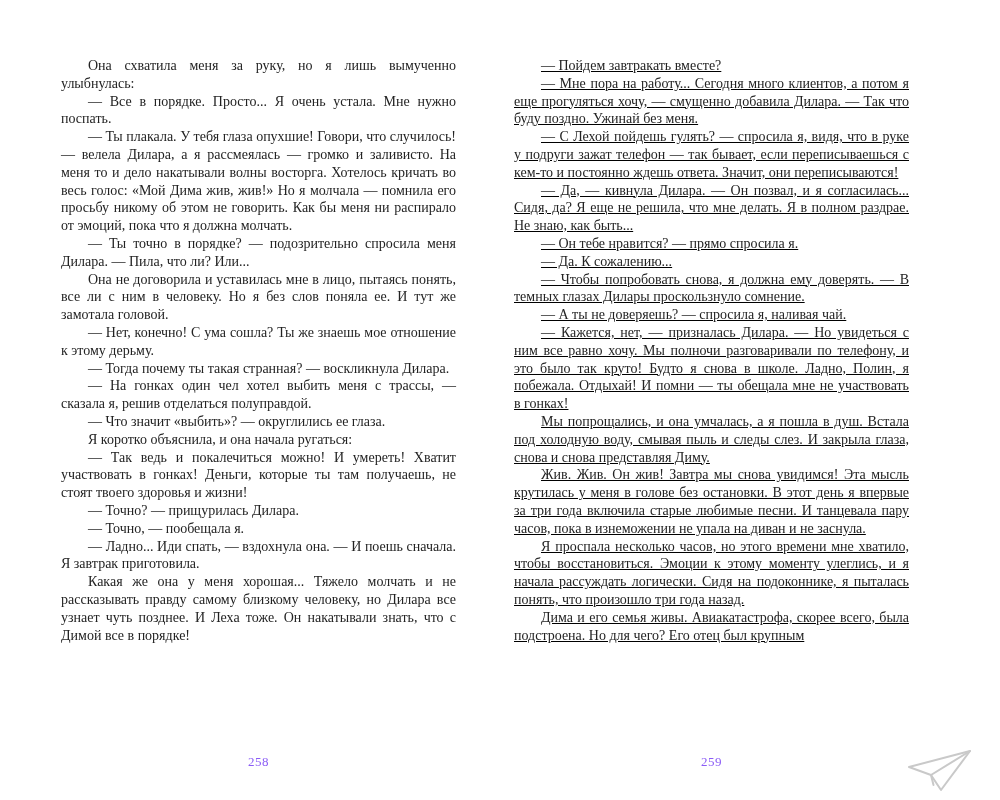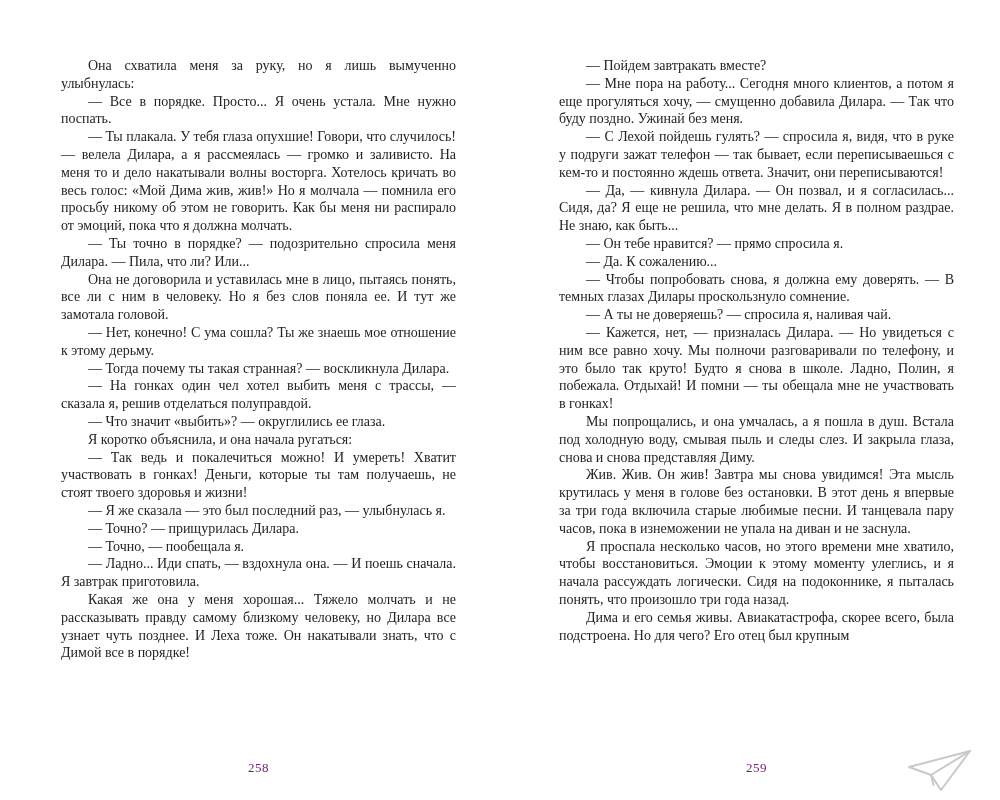--- a/index.html
+++ b/index.html
@@ -16,42 +16,41 @@
     background: #ffffff;
     overflow: hidden;
   }
   .page {
     position: absolute;
     top: 57px;
     width: 395px;
     height: 743px;
   }
   .page-left  { left: 61px; }
-  .page-right { left: 559px; }
+  .page-right { left: 514px; text-decoration: underline; }
   .page-text p {
     margin: 0;
     padding: 0;
     text-indent: 27px;
     text-align: justify;
     font-size: 14px;
     line-height: 17.8px;
     color: #232323;
     hyphens: auto;
     -webkit-hyphens: auto;
   }
   .page-number {
     position: absolute;
     top: 697px;
     left: 0;
     width: 100%;
     text-align: center;
     font-size: 13px;
     letter-spacing: 0.5px;
-    color: #701a75;
-    margin-top: 6px;
+    color: #8b5cf6;
   }
   .plane {
     position: absolute;
     right: 26px;
     bottom: 6px;
     width: 70px;
     height: 48px;
   }
 </style>
 </head>
@@ -65,21 +64,20 @@
         <p>— Все в порядке. Просто... Я очень устала. Мне нужно поспать.</p>
         <p>— Ты плакала. У тебя глаза опухшие! Говори, что случилось! — велела Дилара, а я рассмеялась — громко и заливисто. На меня то и дело накатывали волны восторга. Хотелось кричать во весь голос: «Мой Дима жив, жив!» Но я молчала — помнила его просьбу никому об этом не говорить. Как бы меня ни распирало от эмоций, пока что я должна молчать.</p>
         <p>— Ты точно в порядке? — подозрительно спросила меня Дилара. — Пила, что ли? Или...</p>
         <p>Она не договорила и уставилась мне в лицо, пытаясь понять, все ли с ним в человеку. Но я без слов поняла ее. И тут же замотала головой.</p>
         <p>— Нет, конечно! С ума сошла? Ты же знаешь мое отношение к этому дерьму.</p>
         <p>— Тогда почему ты такая странная? — воскликнула Дилара.</p>
         <p>— На гонках один чел хотел выбить меня с трассы, — сказала я, решив отделаться полуправдой.</p>
         <p>— Что значит «выбить»? — округлились ее глаза.</p>
         <p>Я коротко объяснила, и она начала ругаться:</p>
         <p>— Так ведь и покалечиться можно! И умереть! Хватит участвовать в гонках! Деньги, которые ты там получаешь, не стоят твоего здоровья и жизни!</p>
-        <p>— Я же сказала — это был последний раз, — улыбнулась я.</p>
         <p>— Точно? — прищурилась Дилара.</p>
         <p>— Точно, — пообещала я.</p>
         <p>— Ладно... Иди спать, — вздохнула она. — И поешь сначала. Я завтрак приготовила.</p>
         <p>Какая же она у меня хорошая... Тяжело молчать и не рассказывать правду самому близкому человеку, но Дилара все узнает чуть позднее. И Леха тоже. Он накатывали знать, что с Димой все в порядке!</p>
       </div>
     <div class="page-number">258</div>
   </div>
 
   <div class="page page-right">
     <div class="page-text">

